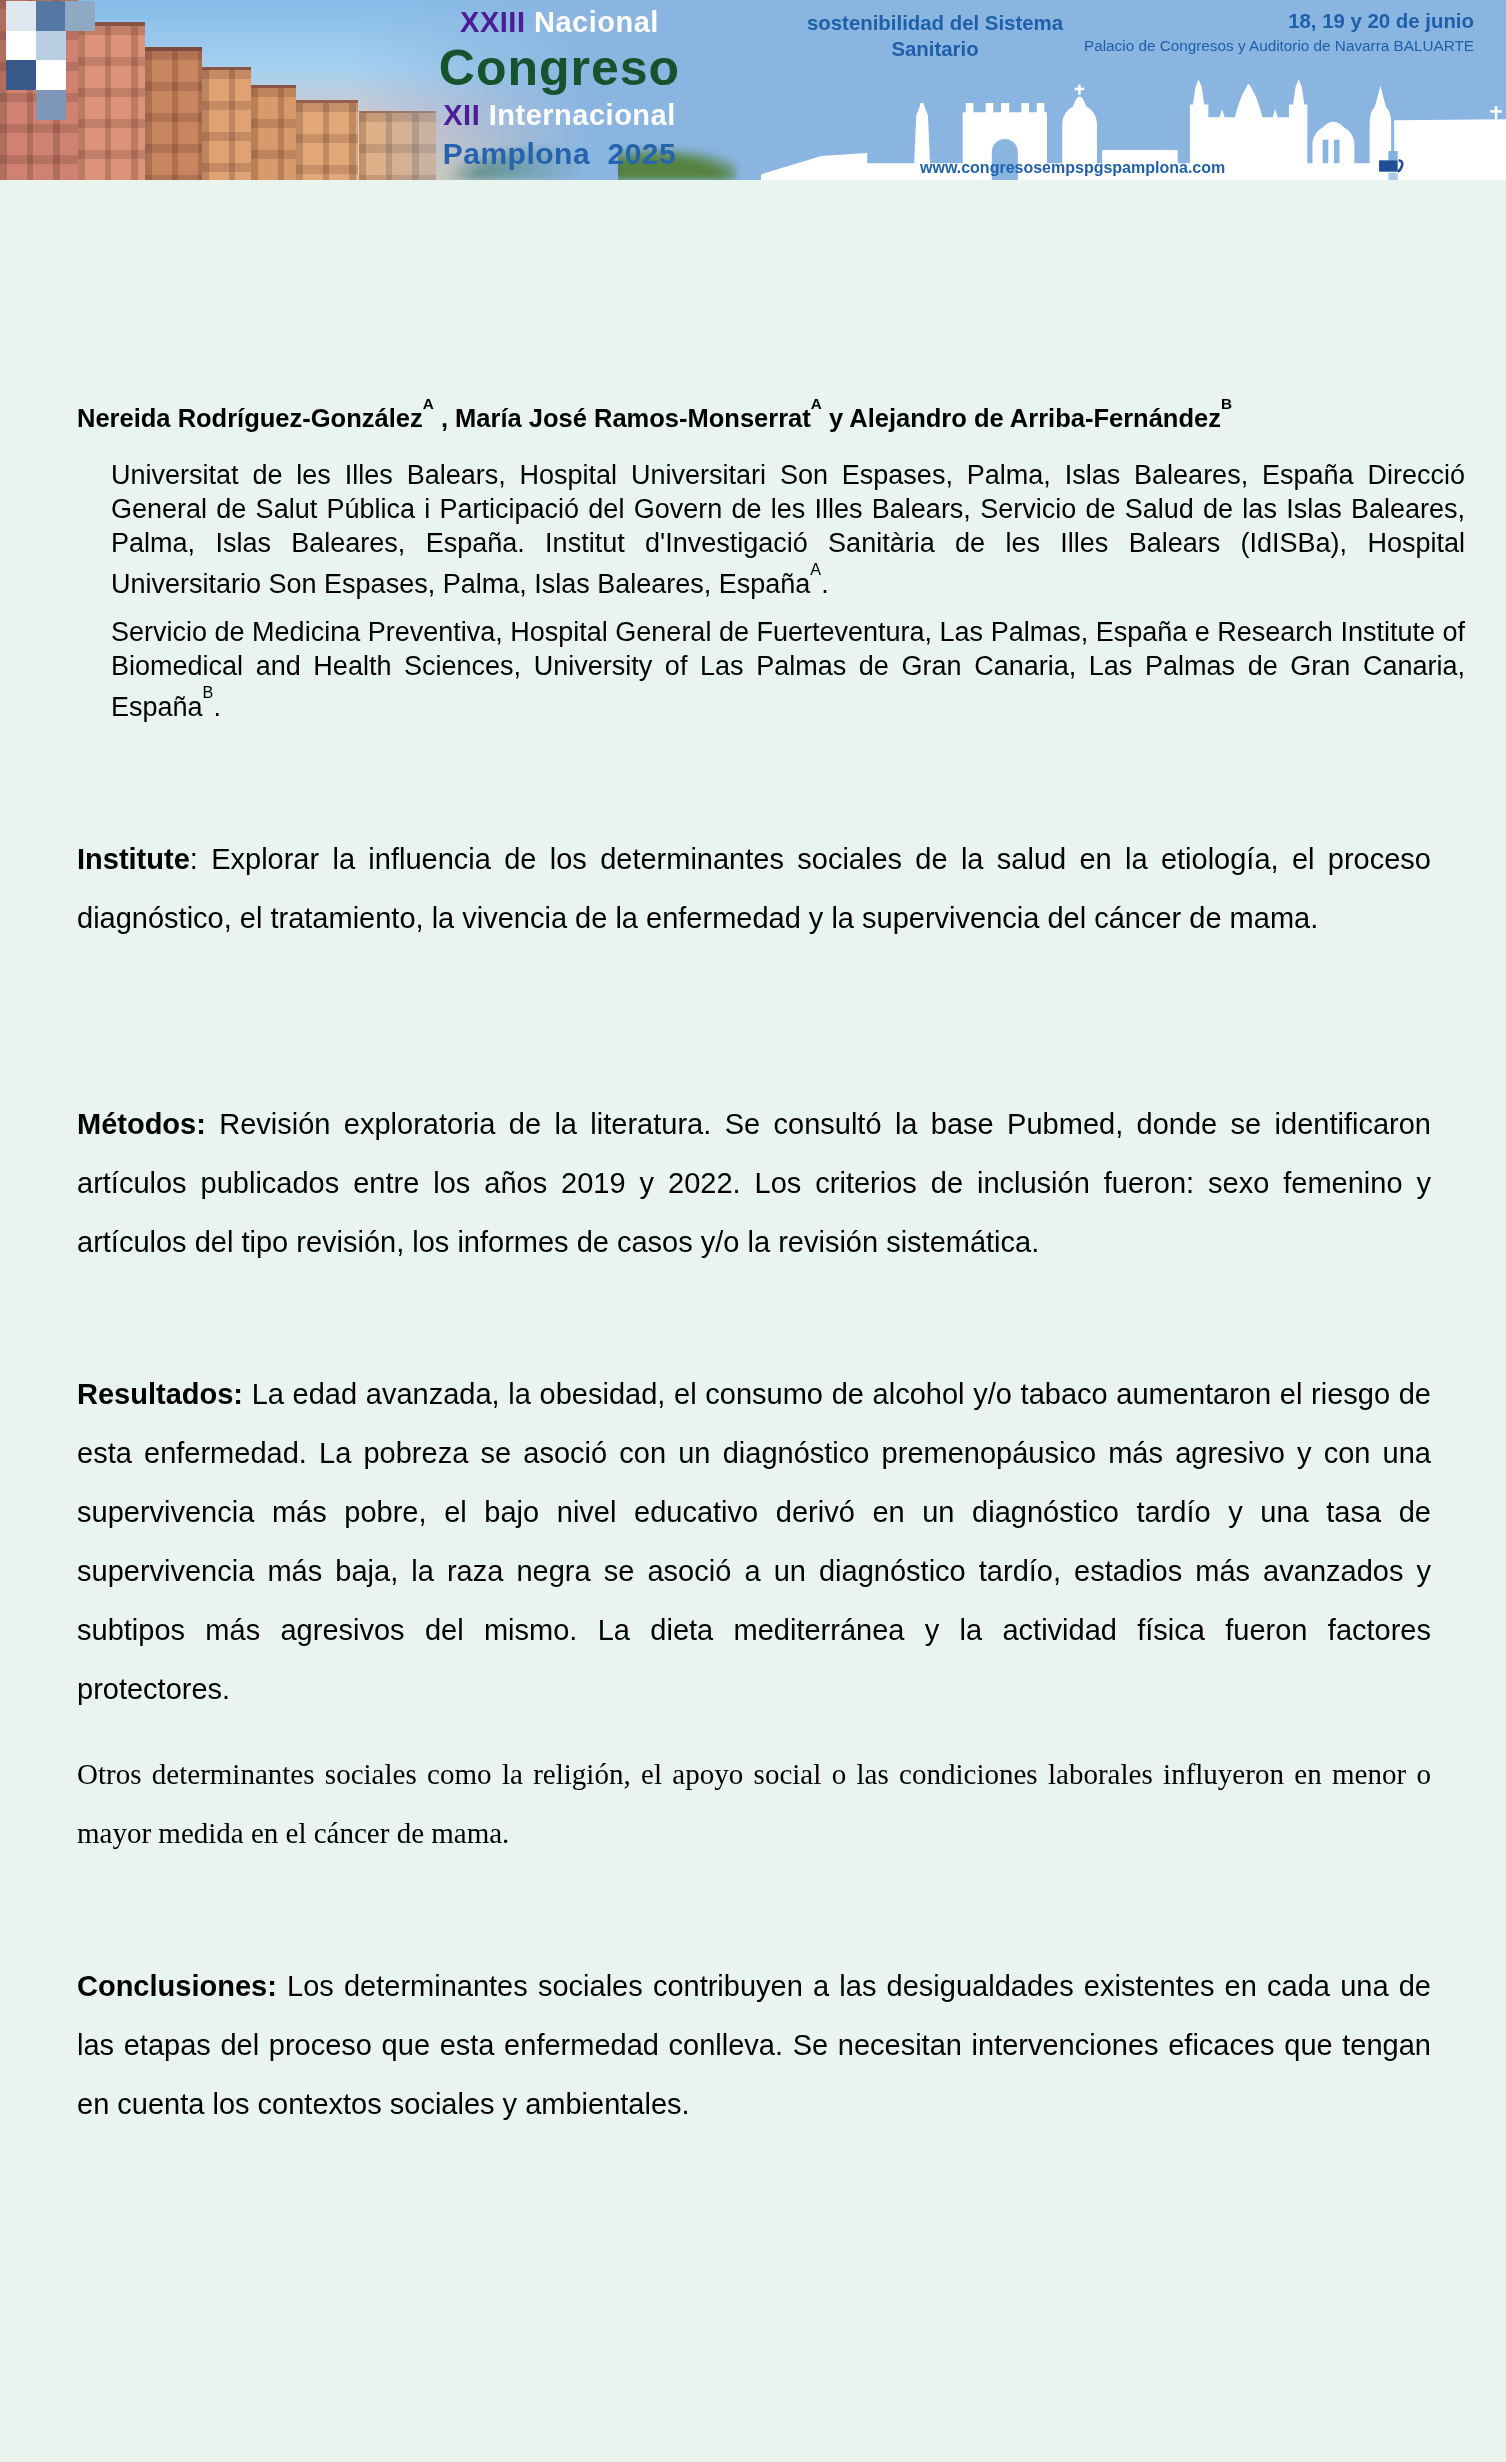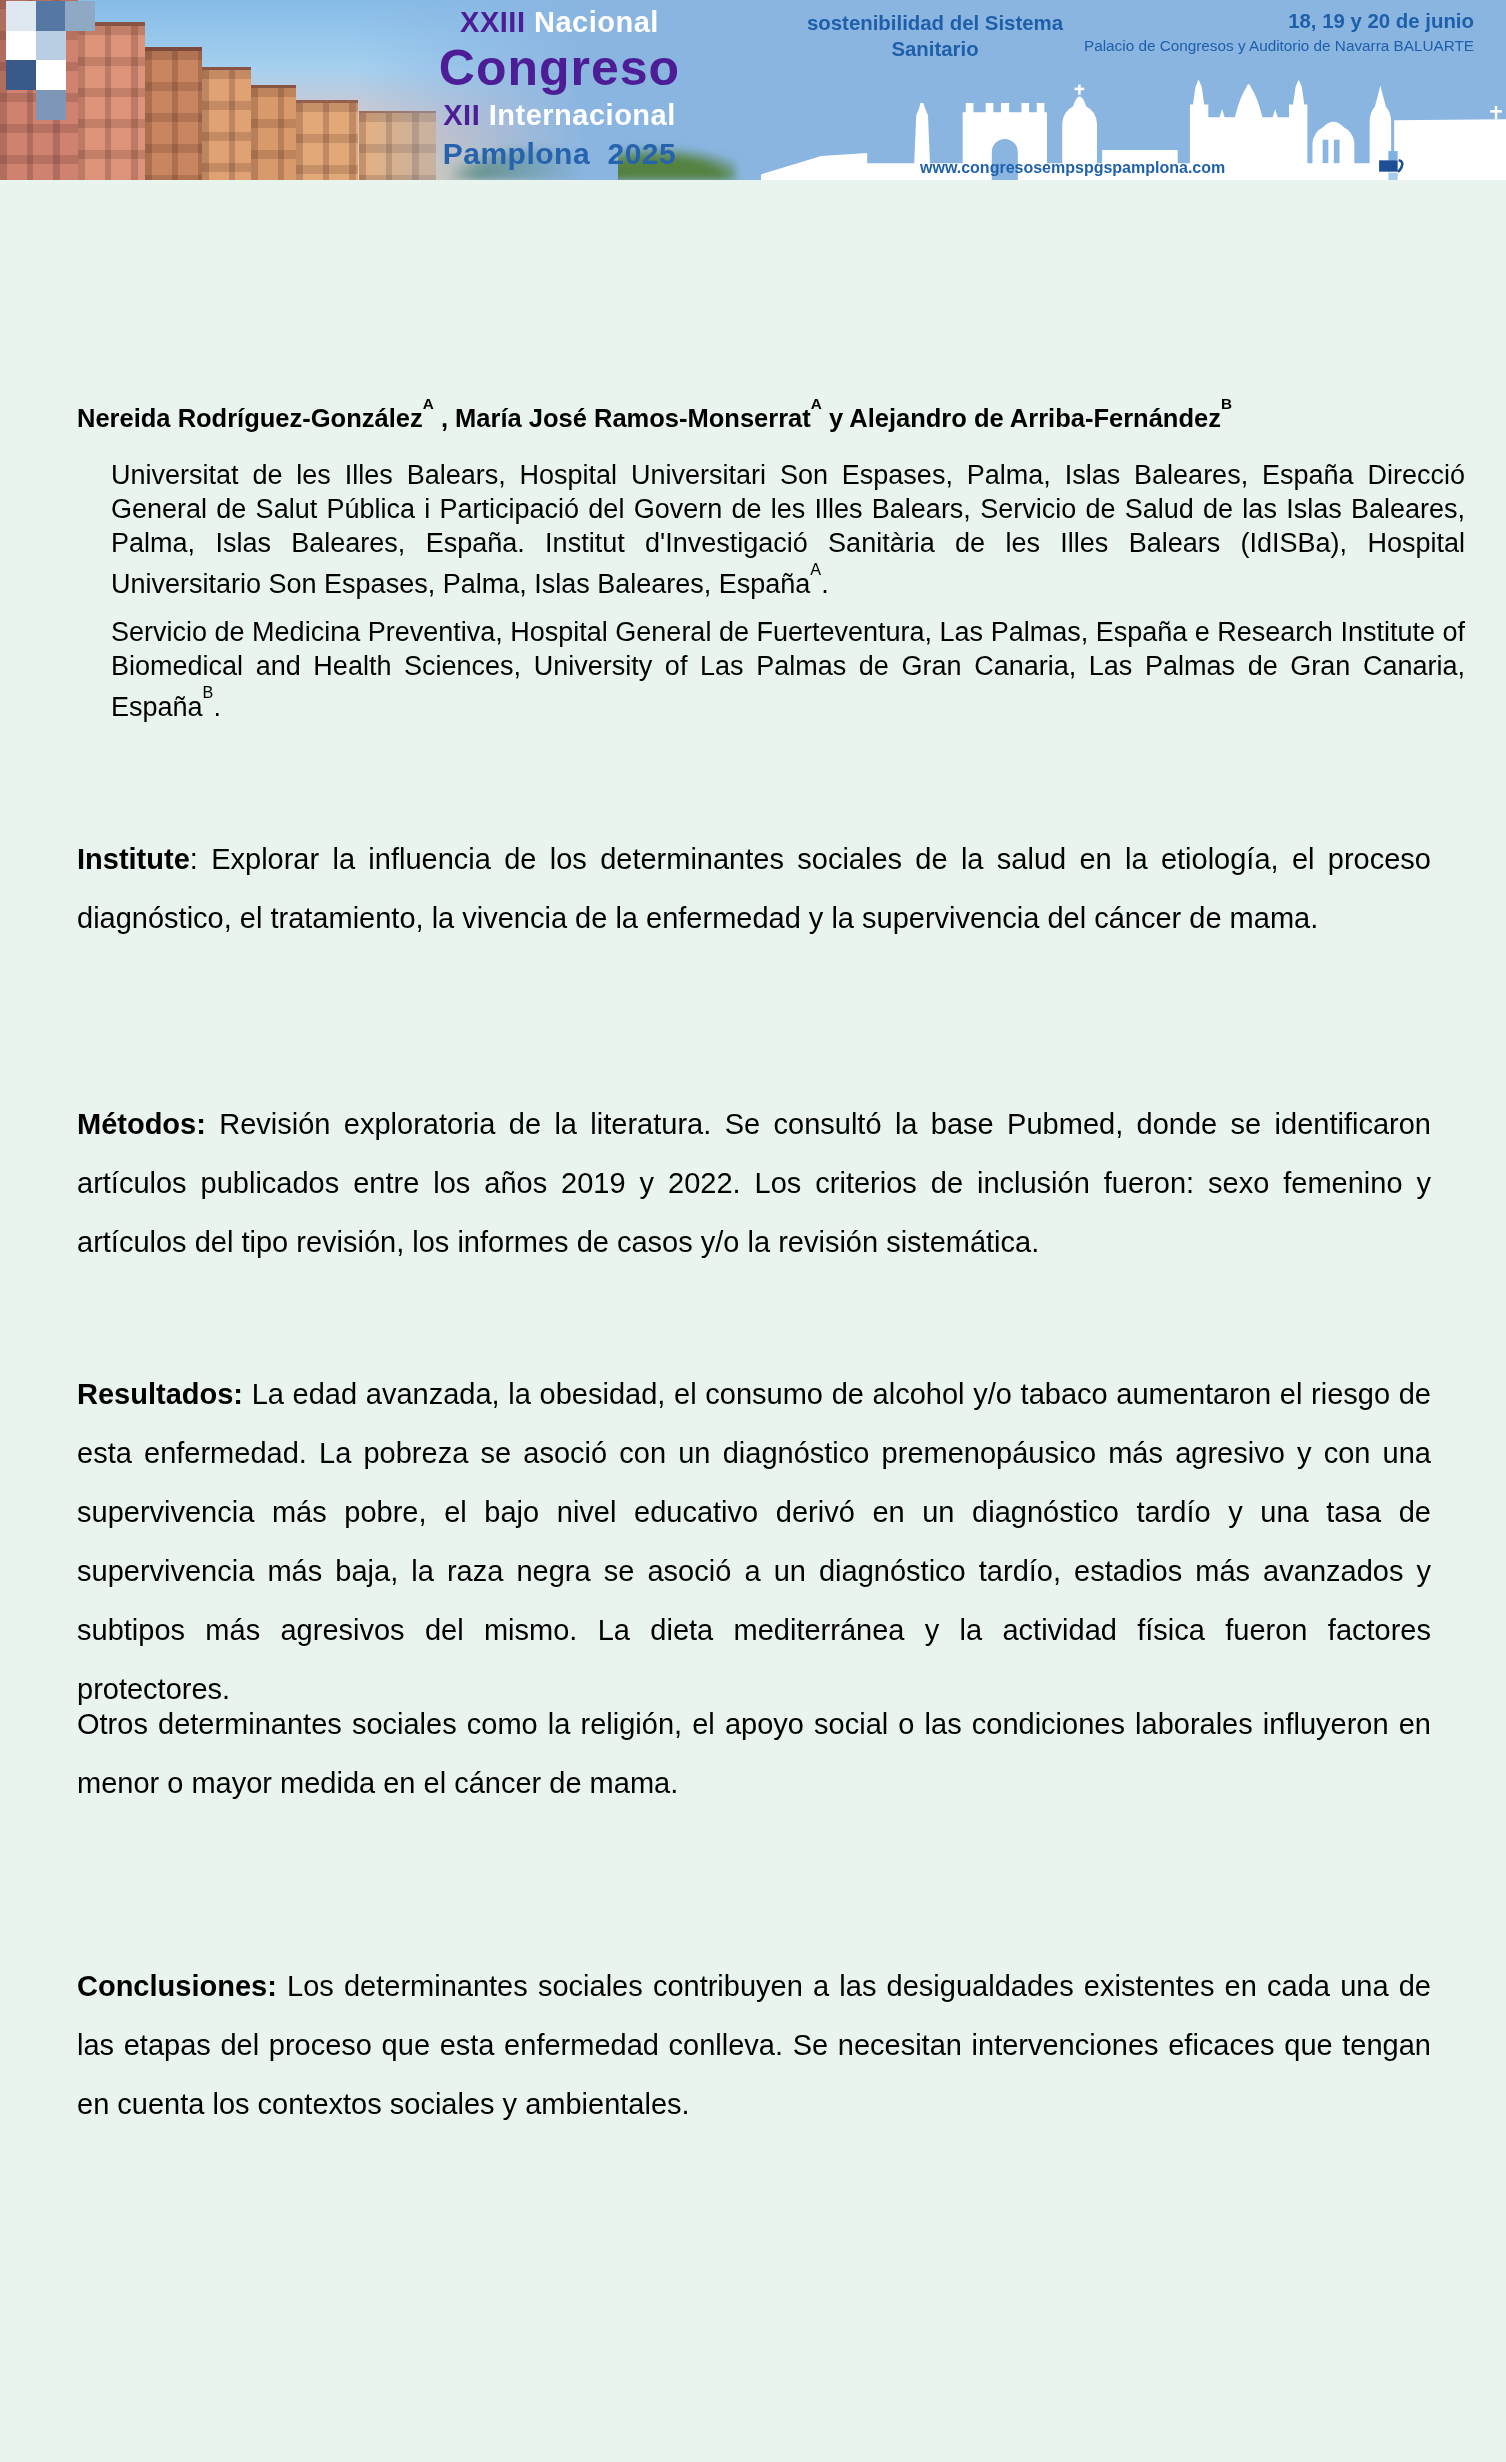--- a/index.html
+++ b/index.html
@@ -25,21 +25,21 @@
          background:radial-gradient(ellipse 45% 90% at 30% 100%,#3f6b33 0%,#3f6b33 45%,rgba(63,107,51,0) 70%),
                     radial-gradient(ellipse 50% 85% at 72% 100%,#558240 0%,#558240 45%,rgba(85,130,64,0) 70%);}
   .photo-fade{position:absolute;left:352px;top:0;width:266px;height:180px;
          background:linear-gradient(90deg,rgba(138,181,225,0) 0%,#8ab5e1 88%);}
   .mosaic{position:absolute;left:6.1px;top:1px;}
   .sq{position:absolute;width:30px;height:30px;}
 
   .congress{position:absolute;left:406px;top:8.2px;width:307px;text-align:center;font-weight:bold;line-height:1;}
   .c-row1{font-size:29px;letter-spacing:0.5px;}
   .c-num{color:#4c1d95;} .c-white{color:#ffffff;}
-  .c-row2{font-size:50px;color:#4c1d95;letter-spacing:1px;margin-top:6.1px;}
+  .c-row2{font-size:50px;color:#14532d;letter-spacing:1px;margin-top:6.1px;}
   .c-row3{font-size:29px;margin-top:8.2px;letter-spacing:0.5px;}
   .c-row4{font-size:30px;margin-top:8.2px;color:#2563ae;letter-spacing:0.5px;}
   .c-year{margin-left:17.4px;}
 
   .tagline{position:absolute;left:787px;top:11.2px;width:296px;text-align:center;
            color:#1e5fa9;font-size:20.4px;line-height:25.5px;font-weight:bold;}
   .dates{position:absolute;right:33px;top:10.2px;color:#1e5fa9;font-size:20.4px;font-weight:bold;text-align:right;}
   .venue{position:absolute;right:33px;top:37px;color:#1e5fa9;font-size:15.3px;text-align:right;}
 
   .skyline{position:absolute;left:761px;bottom:0;width:745px;height:125px;}
@@ -56,21 +56,21 @@
                font-weight:bold;font-size:45px;line-height:51px;text-align:center;}
   .title-inner div{white-space:nowrap;}
 
   .authors{position:absolute;left:77px;top:403px;width:1390px;font-size:25.5px;font-weight:bold;white-space:nowrap;}
   .para{position:absolute;left:77px;width:1354px;text-align:justify;}
   .affil{font-size:27px;line-height:34px;margin-left:34px;}
   .affil-a{top:458px;} .affil-b{top:615px;}
   .sec{font-size:29px;line-height:59px;}
   .sec b{font-weight:bold;}
   .objetivo{top:830px;} .metodos{top:1095px;} .resultados{top:1365px;}
-  .otros{top:1695px;} .conclusiones{top:1957px;}
+  .otros{top:1745px;font-family:Liberation Serif, serif;} .conclusiones{top:1957px;}
   .palabras{top:2240px;font-size:24.5px;line-height:49px;}
   sup.s{font-size:0.6em;position:relative;top:-0.5em;}
 </style>
 </head>
 <body>
 
 <div class="page">
 
   <div class="banner">
 

